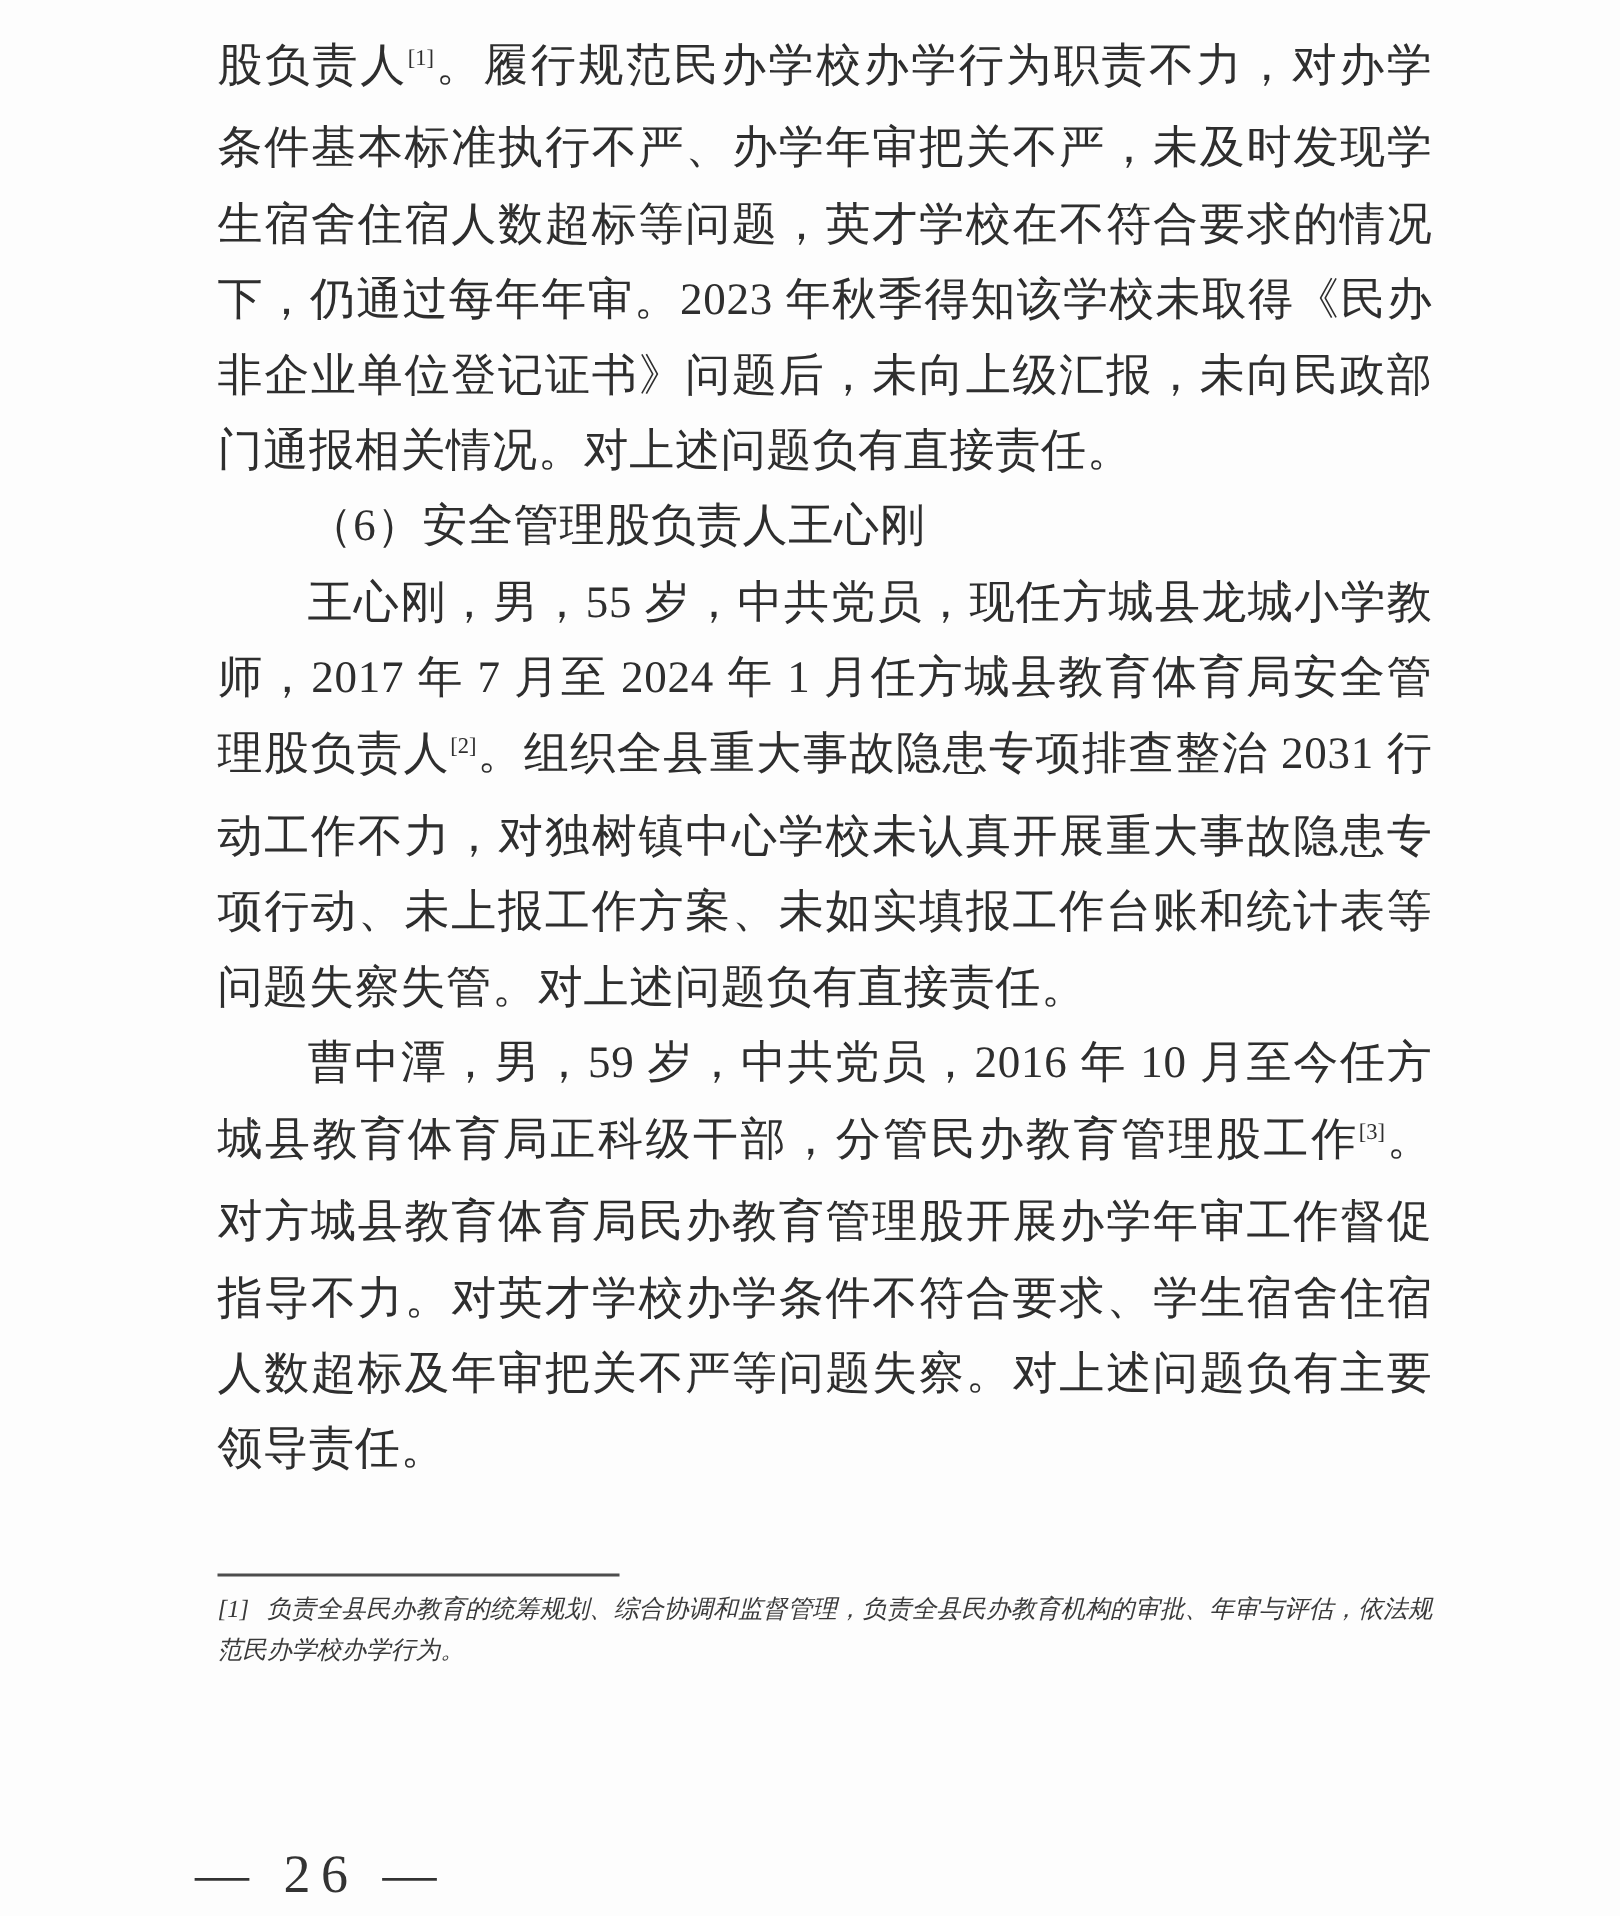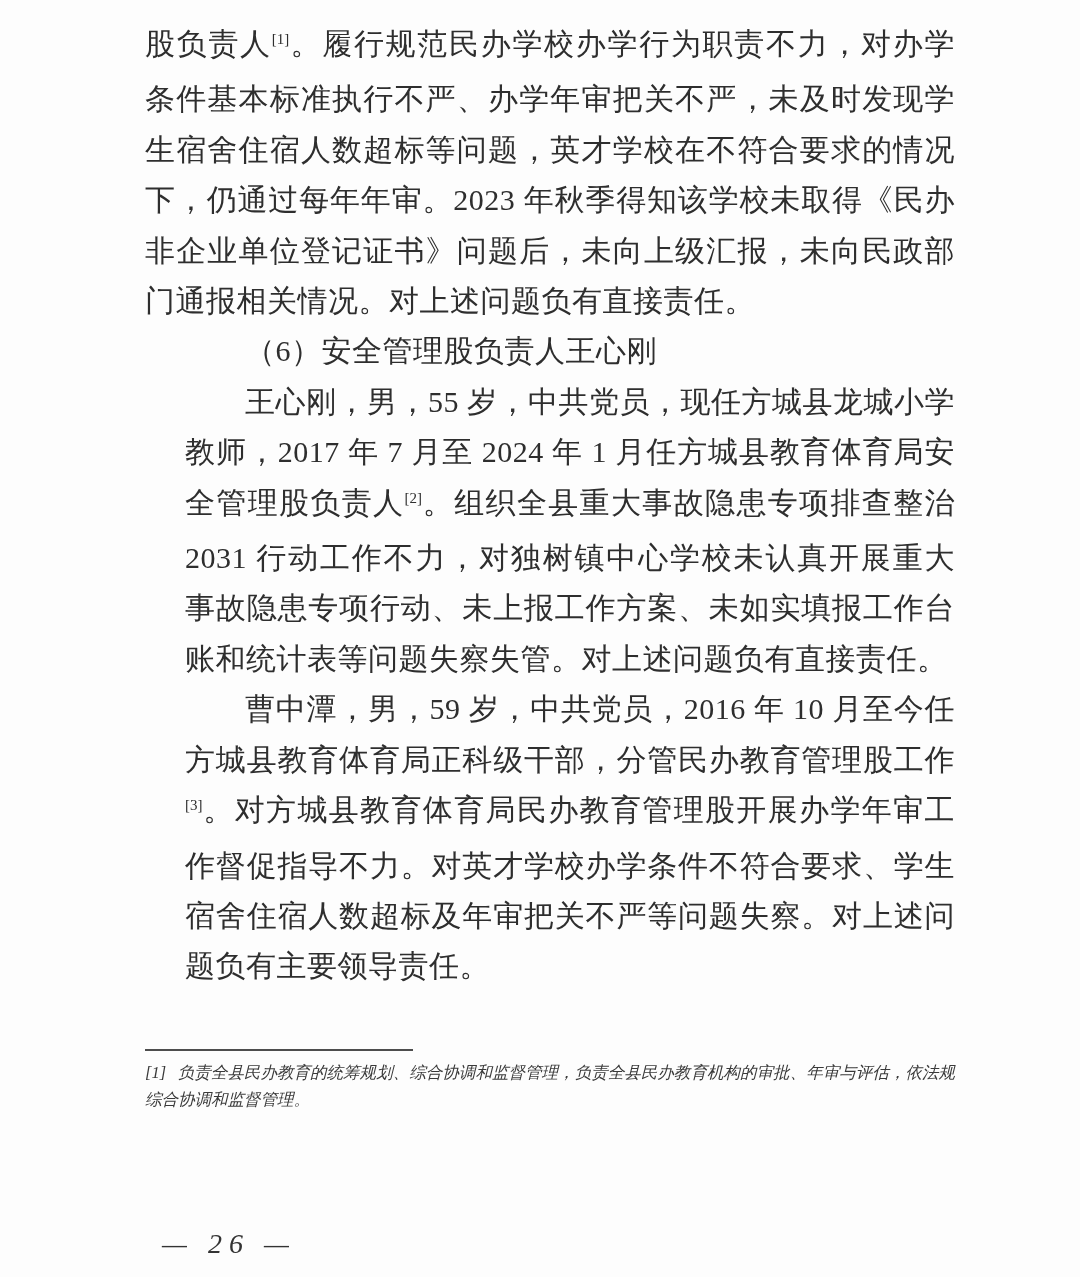--- a/index.html
+++ b/index.html
@@ -23,21 +23,21 @@
     top: 19px;
     color: #2e2e2e;
   }
   .para {
     margin: 0;
     font-size: 30px;
     line-height: 50.4px;
     text-align: justify;
     letter-spacing: 0.5px;
   }
-  .para.indent { text-indent: 2em; margin-left: 40px; }
+  .para.indent { text-indent: 2em; }
   .sup {
     font-size: 0.5em;
     position: relative;
     top: -0.65em;
     letter-spacing: 0;
   }
   .footnotes {
     position: absolute;
     left: 145px;
     right: 125px;
@@ -57,41 +57,40 @@
     text-align: justify;
     white-space: nowrap;
   }
   .fn-line.fill {
     white-space: normal;
     text-align-last: justify;
   }
   .fn-marker { margin-right: 0.7em; }
   .page-number {
     position: absolute;
-    left: 162px;
+    left: 130px;
     top: 1228px;
-    font-size: 28px;
+    font-size: 36px;
     letter-spacing: 7px;
     color: #333333;
-    font-style: italic;
   }
 </style>
 </head>
 <body>
 
 <div class="page">
   <div class="content">
       <p class="para"><span>股负责人</span><span class="sup">[1]</span><span>。履行规范民办学校办学行为职责不力，对办学条件基本标准执行不严、办学年审把关不严，未及时发现学生宿舍住宿人数超标等问题，英才学校在不符合要求的情况下，仍通过每年年审。2023 年秋季得知该学校未取得《民办非企业单位登记证书》问题后，未向上级汇报，未向民政部门通报相关情况。对上述问题负有直接责任。</span></p>
       <p class="para indent"><span>（6）安全管理股负责人王心刚</span></p>
       <p class="para indent"><span>王心刚，男，55 岁，中共党员，现任方城县龙城小学教师，2017 年 7 月至 2024 年 1 月任方城县教育体育局安全管理股负责人</span><span class="sup">[2]</span><span>。组织全县重大事故隐患专项排查整治 2031 行动工作不力，对独树镇中心学校未认真开展重大事故隐患专项行动、未上报工作方案、未如实填报工作台账和统计表等问题失察失管。对上述问题负有直接责任。</span></p>
       <p class="para indent"><span>曹中潭，男，59 岁，中共党员，2016 年 10 月至今任方城县教育体育局正科级干部，分管民办教育管理股工作</span><span class="sup">[3]</span><span>。对方城县教育体育局民办教育管理股开展办学年审工作督促指导不力。对英才学校办学条件不符合要求、学生宿舍住宿人数超标及年审把关不严等问题失察。对上述问题负有主要领导责任。</span></p>
     </div>
 
   <div class="footnotes">
     <div class="fn-divider"></div>
     <div>
         <div class="fn-line fill"><span class="fn-marker">[1]</span><span>负责全县民办教育的统筹规划、综合协调和监督管理，负责全县民办教育机构的审批、年审与评估，依法规</span></div>
-        <div class="fn-line"><span>综合协调和监督管理。</span></div>
+        <div class="fn-line"><span>范民办学校办学行为。</span></div>
       </div>
   </div>
 
   <div class="page-number">— 26 —</div>
 </div>
 
 </body></html>

